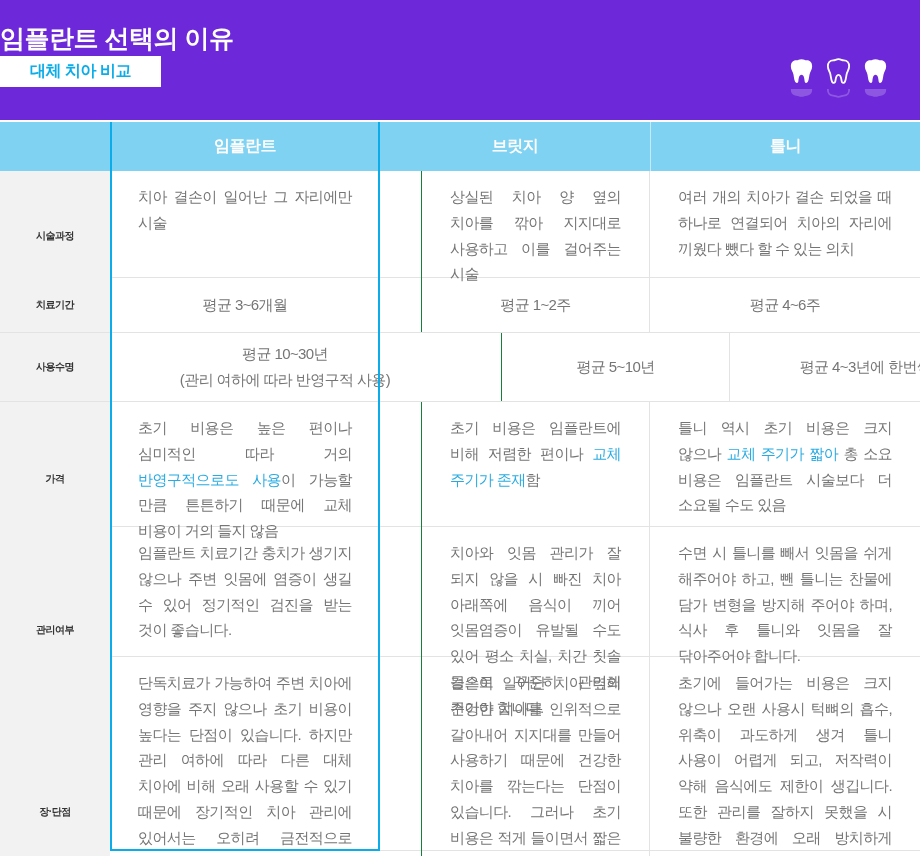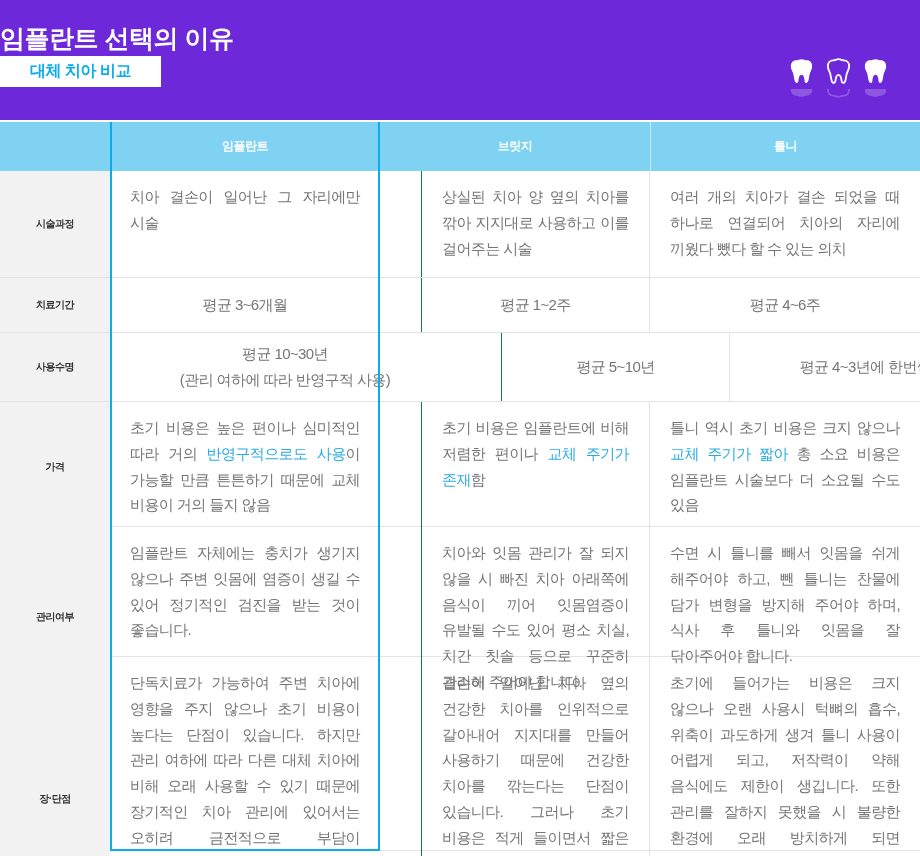--- a/index.html
+++ b/index.html
@@ -16,30 +16,30 @@
   .teeth { position:absolute; right:30px; top:54px; display:flex; gap:8px; }
   .tooth { display:flex; flex-direction:column; align-items:center; }
   .tooth-reflect { height:13px; overflow:hidden; opacity:0.22; transform:scaleY(-1); margin-top:1px; }
   .gap-line { height:2px; background:#fff; }
 
   
   .tbl { width:920px; }
   .row { display:grid; grid-template-columns:110px 270px 270px 270px; box-sizing:border-box; }
   .header-row { height:49px; background:#7fd2f1; }
   .header-cell { display:flex; align-items:center; justify-content:center;
-    color:#fff; font-size:12px; font-weight:bold; letter-spacing:-0.5px; }
+    color:#fff; font-size:16px; font-weight:bold; letter-spacing:-0.5px; }
   .header-cell.divided { border-left:1px solid rgba(255,255,255,0.55); }
   .body-row { border-bottom:1px solid #e3e3e3; box-sizing:border-box; }
   .row-1 { height:107px; } .row-2 { height:55px; } .row-3 { height:69px;gap:40px; }
   .row-4 { height:125px; } .row-5 { height:130px; } .row-6 { height:194px; }
   .label-cell { background:#f2f2f2; display:flex; align-items:center; justify-content:center;
     font-size:10px; font-weight:bold; color:#333; letter-spacing:-0.5px; }
   .cell { display:flex; box-sizing:border-box; font-size:15px; color:#757575;
     line-height:1.72; letter-spacing:-0.6px; word-break:keep-all; }
-  .cell.align-justify { padding:13px 20px; align-items:flex-start; text-align:justify; }
+  .cell.align-justify { padding:13px 28px; align-items:flex-start; text-align:justify; }
   .cell.align-justify .cell-inner { width:100%; }
   .cell.align-center { align-items:center; justify-content:center; text-align:center; padding:4px 10px; }
   .cell.col-bridge { border-left:1px solid #15803d; border-right:1px solid #e3e3e3;margin-left:41px; }
   .hl { color:#29abe2; }
 
   
   .implant-outline { position:absolute; left:110px; top:122px; width:270px; height:729px;
     box-sizing:border-box; border-left:2px solid #0aace9; border-right:2px solid #0aace9;
     border-bottom:2px solid #0aace9; pointer-events:none; }
 </style>
@@ -141,21 +141,21 @@
         <span class="cell-inner"><span>초기 비용은 임플란트에 비해 저렴한 편이나 </span><span class="hl">교체 주기가 존재</span><span>함</span></span>
       </div>
     <div class="cell col-denture align-justify">
         <span class="cell-inner"><span>틀니 역시 초기 비용은 크지 않으나 </span><span class="hl">교체 주기가 짧아</span><span> 총 소요 비용은 임플란트 시술보다 더 소요될 수도 있음</span></span>
       </div>
   </div>
 
   <div class="row body-row row-5">
     <div class="label-cell">관리여부</div>
     <div class="cell col-implant align-justify">
-        <span class="cell-inner"><span>임플란트 자체에는 충치가 생기지 않으나 주변 잇몸에 염증이 생길 수 있어 정기적인 검진을 받는 것이 좋습니다.</span></span>
+        <span class="cell-inner"><span>임플란트 치료기간 충치가 생기지 않으나 주변 잇몸에 염증이 생길 수 있어 정기적인 검진을 받는 것이 좋습니다.</span></span>
       </div>
     <div class="cell col-bridge align-justify">
         <span class="cell-inner"><span>치아와 잇몸 관리가 잘 되지 않을 시 빠진 치아 아래쪽에 음식이 끼어 잇몸염증이 유발될 수도 있어 평소 치실, 치간 칫솔 등으로 꾸준히 관리해 주어야 합니다.</span></span>
       </div>
     <div class="cell col-denture align-justify">
         <span class="cell-inner"><span>수면 시 틀니를 빼서 잇몸을 쉬게 해주어야 하고, 뺀 틀니는 찬물에 담가 변형을 방지해 주어야 하며, 식사 후 틀니와 잇몸을 잘 닦아주어야 합니다.</span></span>
       </div>
   </div>
 
   <div class="row body-row row-6">

